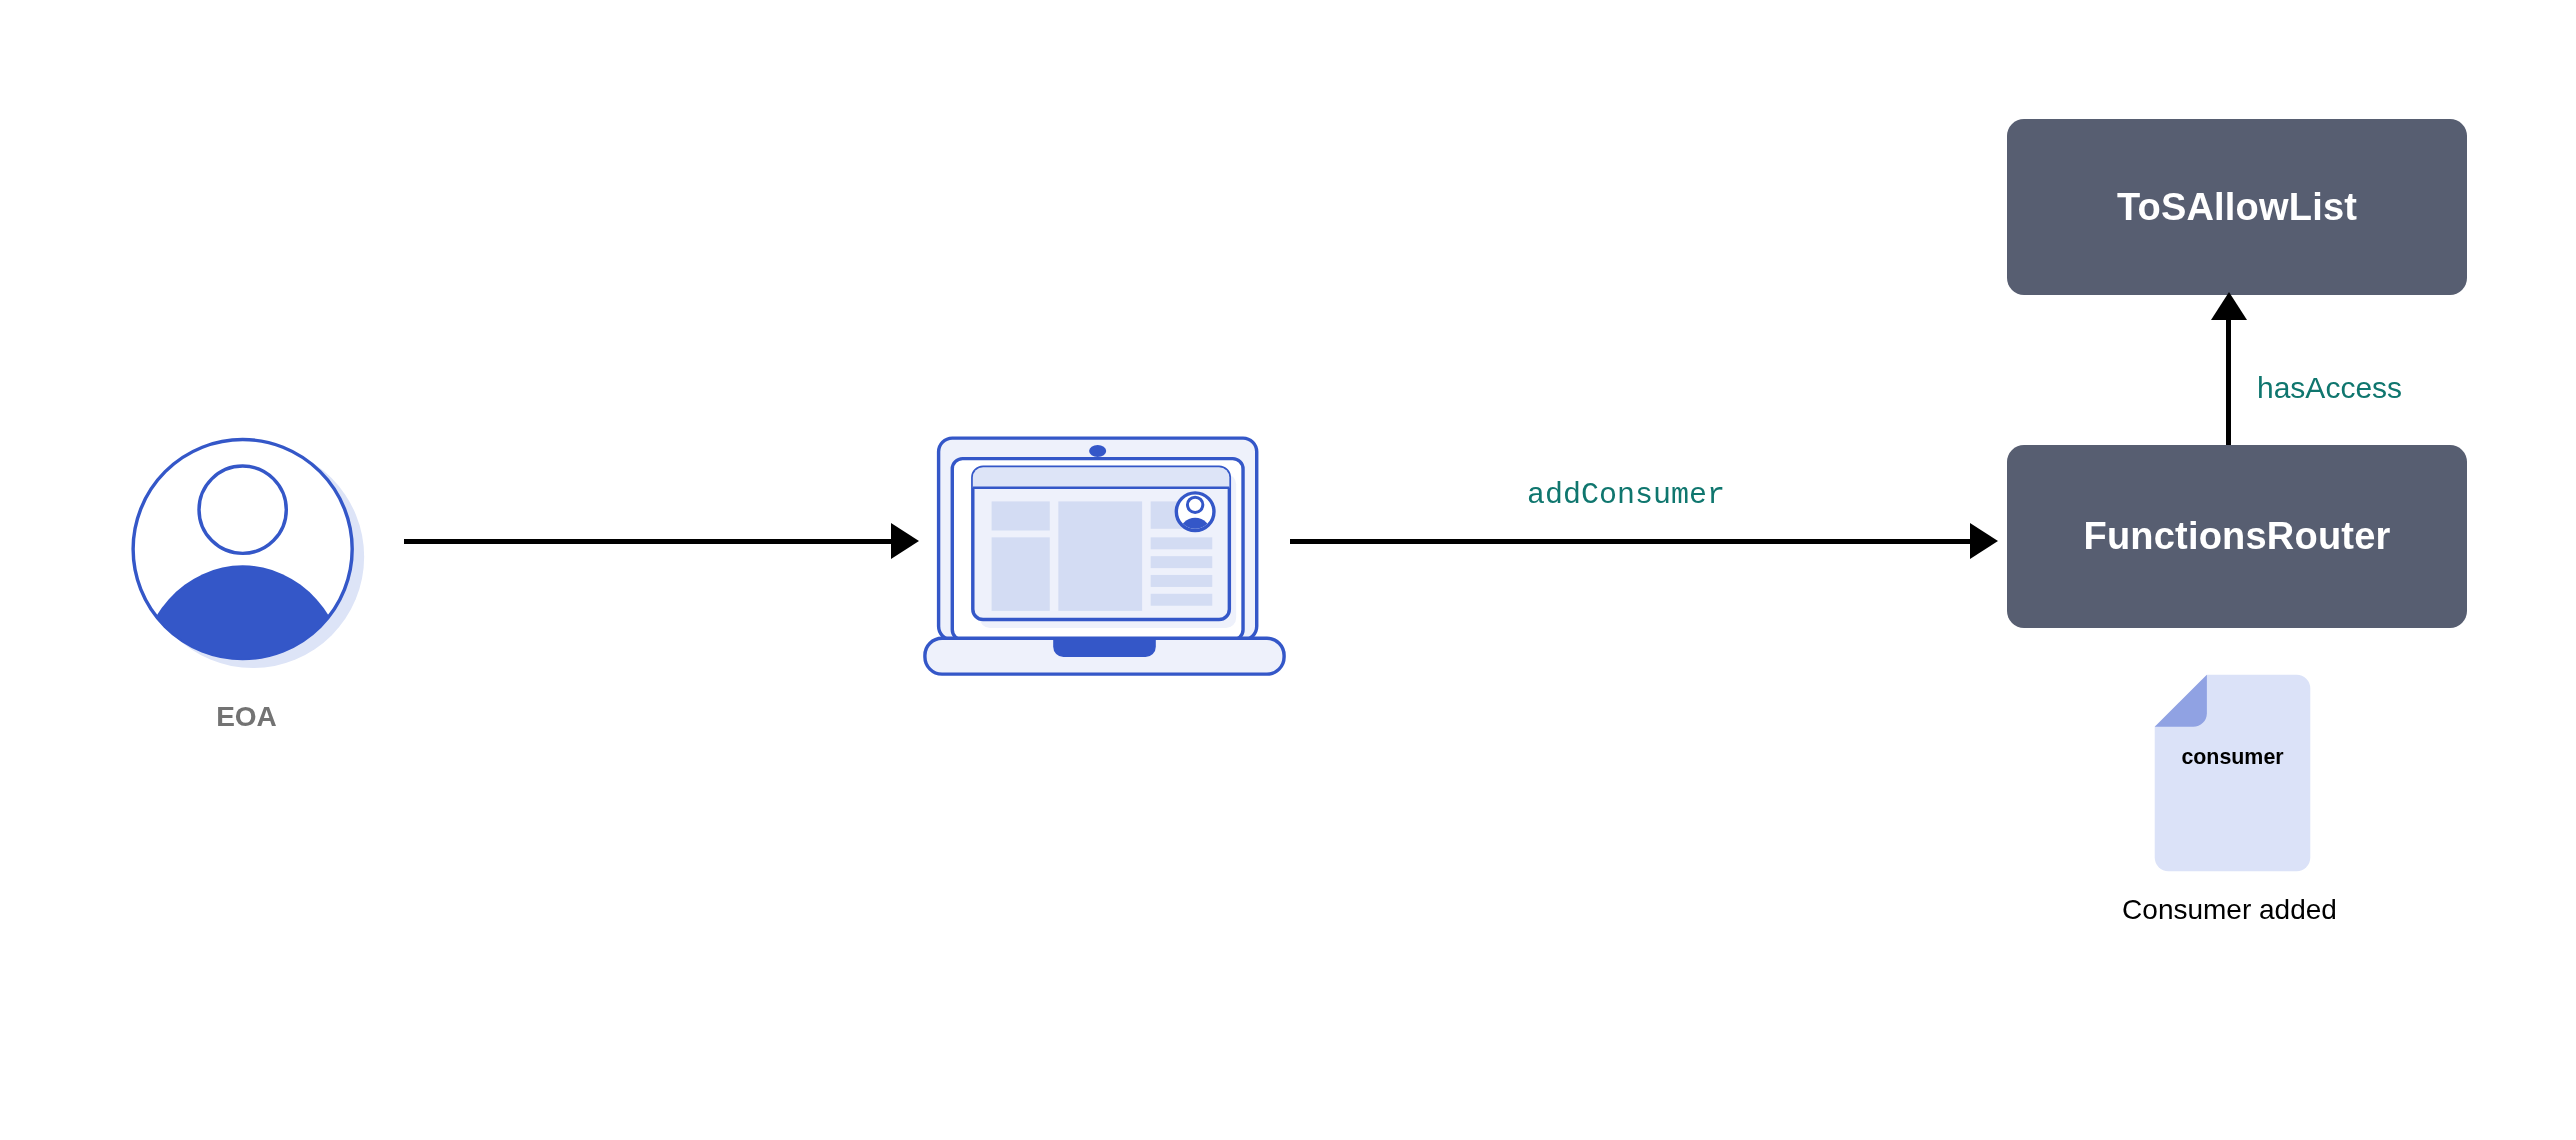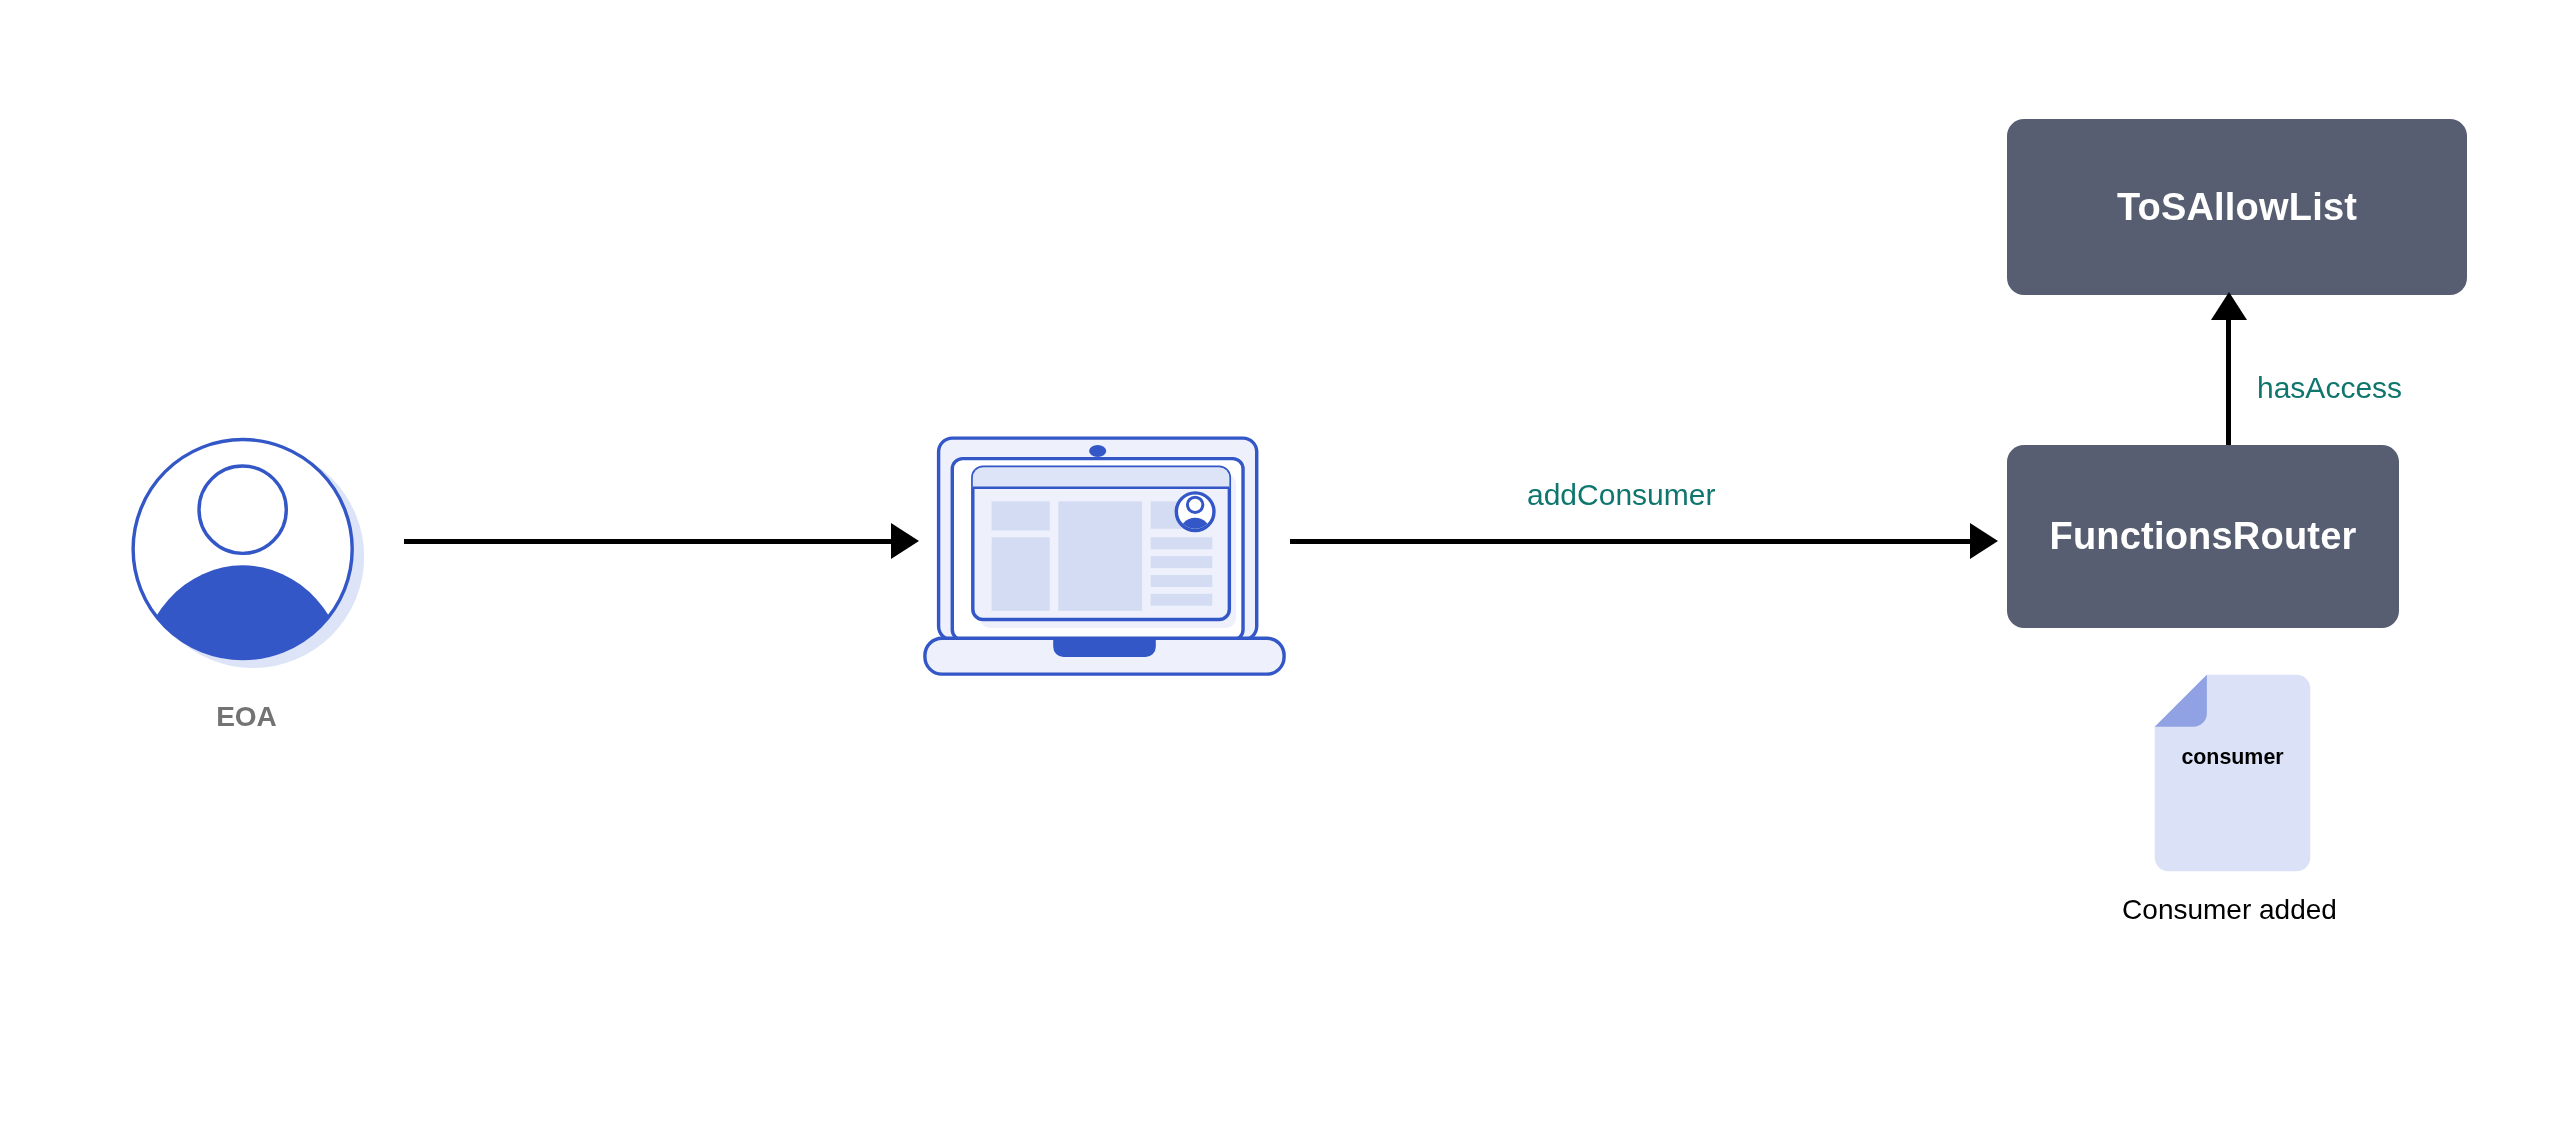--- a/index.html
+++ b/index.html
@@ -172,33 +172,33 @@
 
       <rect x="2" y="240" width="420" height="42" rx="20" fill="#eef1fb" stroke="#3457c8" stroke-width="4"></rect>
       <path d="M152 240 h120 v10 a12 12 0 0 1 -12 12 h-96 a12 12 0 0 1 -12 -12 z" fill="#3457c8"></path>
     </svg>
   </div>
 
   <div>
     <div class="arrow-h-line" style="left:1290px; top:539px; width:685px;"></div>
     <div class="arrow-h-head" style="left:1970px; top:523px;"></div>
   </div>
-  <div class="edge-label" style="left:1527px; top:478px;">addConsumer</div>
+  <div class="edge-label" style="left:1527px; top:478px;font-family:Liberation Mono, monospace;">addConsumer</div>
 
   <div class="node-box" style="left:2007px; top:119px; width:460px; height:176px; background:#575e71;">
     <span class="node-label">ToSAllowList</span>
   </div>
 
   <div>
     <div class="arrow-v-line" style="left:2226px; top:317px; height:130px;"></div>
     <div class="arrow-v-head" style="left:2211px; top:292px;"></div>
   </div>
   <div class="edge-label" style="left:2257px; top:371px;">hasAccess</div>
 
-  <div class="node-box" style="left:2007px; top:445px; width:392px; height:183px; background:#575e71;">
+  <div class="node-box" style="left:2007px; top:445px; width:460px; height:183px; background:#575e71;">
     <span class="node-label">FunctionsRouter</span>
   </div>
 
   <div class="doc-icon" style="left:2153px; top:673px; width:159px; height:200px;">
     <svg width="159" height="200" viewBox="0 0 186 234">
 
       <path d="M63 2 H168 a16 16 0 0 1 16 16 V216 a16 16 0 0 1 -16 16 H18
                a16 16 0 0 1 -16 -16 V63 Z" fill="#dbe2f8"></path>
 
       <path d="M63 2 V47 a16 16 0 0 1 -16 16 H2 Z" fill="#90a2e3"></path>

